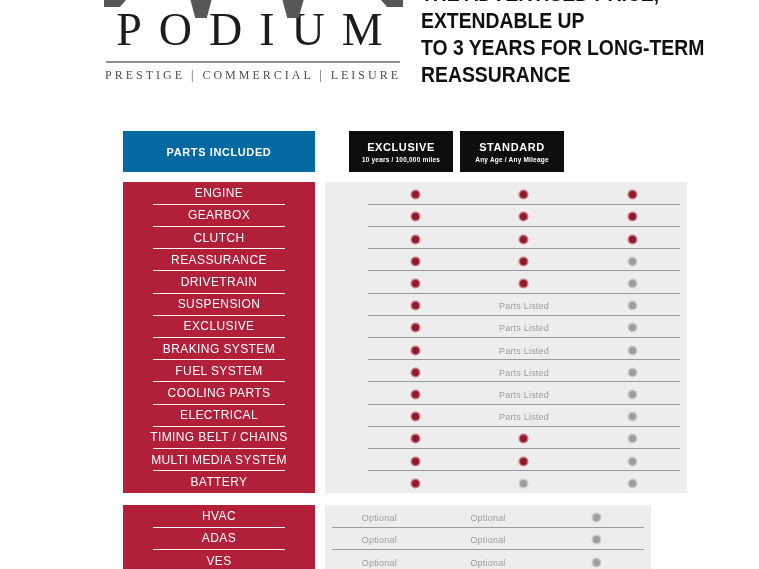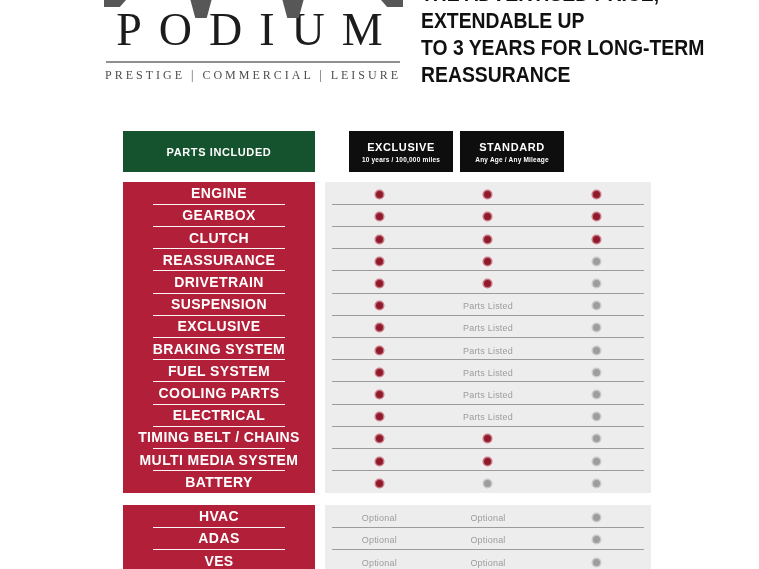--- a/index.html
+++ b/index.html
@@ -32,21 +32,21 @@
   .headline {
     position:absolute; left:421px; top:-20px; width:385px;
     font-weight:bold; font-size:22px; line-height:27px; color:#101010;
     transform:scaleX(0.88); transform-origin:left top;
     letter-spacing:0px; text-transform:uppercase;
   }
 
   
   .parts-header {
     position:absolute; left:123px; top:131px; width:192px; height:41px;
-    background:#14532d; color:#ffffff;
+    background:#0369a1; color:#ffffff;
     display:flex; align-items:center; justify-content:center;
     font-size:11px; font-weight:bold; letter-spacing:0.6px;
   }
   .plan-headers {
     position:absolute; left:325px; top:131px; width:326px; height:41px;
     display:grid; grid-template-columns:repeat(3,1fr); gap:7px;padding-left:24px;
   }
   .plan-box {
     background:#0e0e0e; color:#ffffff;
     display:flex; flex-direction:column; align-items:center; justify-content:center;
@@ -54,29 +54,29 @@
   .plan-name { font-size:11px; font-weight:bold; letter-spacing:0.6px; }
   .plan-sub  { font-size:6.5px; font-weight:bold; margin-top:3px; letter-spacing:0.2px; }
 
   
   .label-col { position:absolute; left:123px; width:192px; background:#b11f38; }
   #label-col-1 { top:182px; height:311px; }
   #label-col-2 { top:505px; height:67px; }
   .label-row {
     position:relative; height:22.21px;
     display:flex; align-items:center; justify-content:center;
-    color:#ffffff; font-size:14px; font-weight:bold; letter-spacing:0.4px;
+    color:#ffffff; font-size:12px; font-weight:normal; letter-spacing:0.4px;
   }
   .label-row:not(:last-child)::after {
     content:""; position:absolute; bottom:-0.5px; left:30px; right:30px;
     height:1px; background:rgba(255,255,255,0.95);
   }
 
   .panel { position:absolute; left:325px; width:326px; background:#ededed; }
-  #panel-1 { top:182px; height:311px; }
+  #panel-1 { top:182px; height:311px;padding-left:36px; }
   #panel-2 { top:505px; height:67px; }
   .panel-row {
     position:relative; height:22.21px;
     display:grid; grid-template-columns:repeat(3,1fr);
     align-items:center; justify-items:center;
   }
   .panel-row:not(:last-child)::after {
     content:""; position:absolute; bottom:-0.5px; left:7px; right:7px;
     height:1px; background:#9c9c9c;
   }

